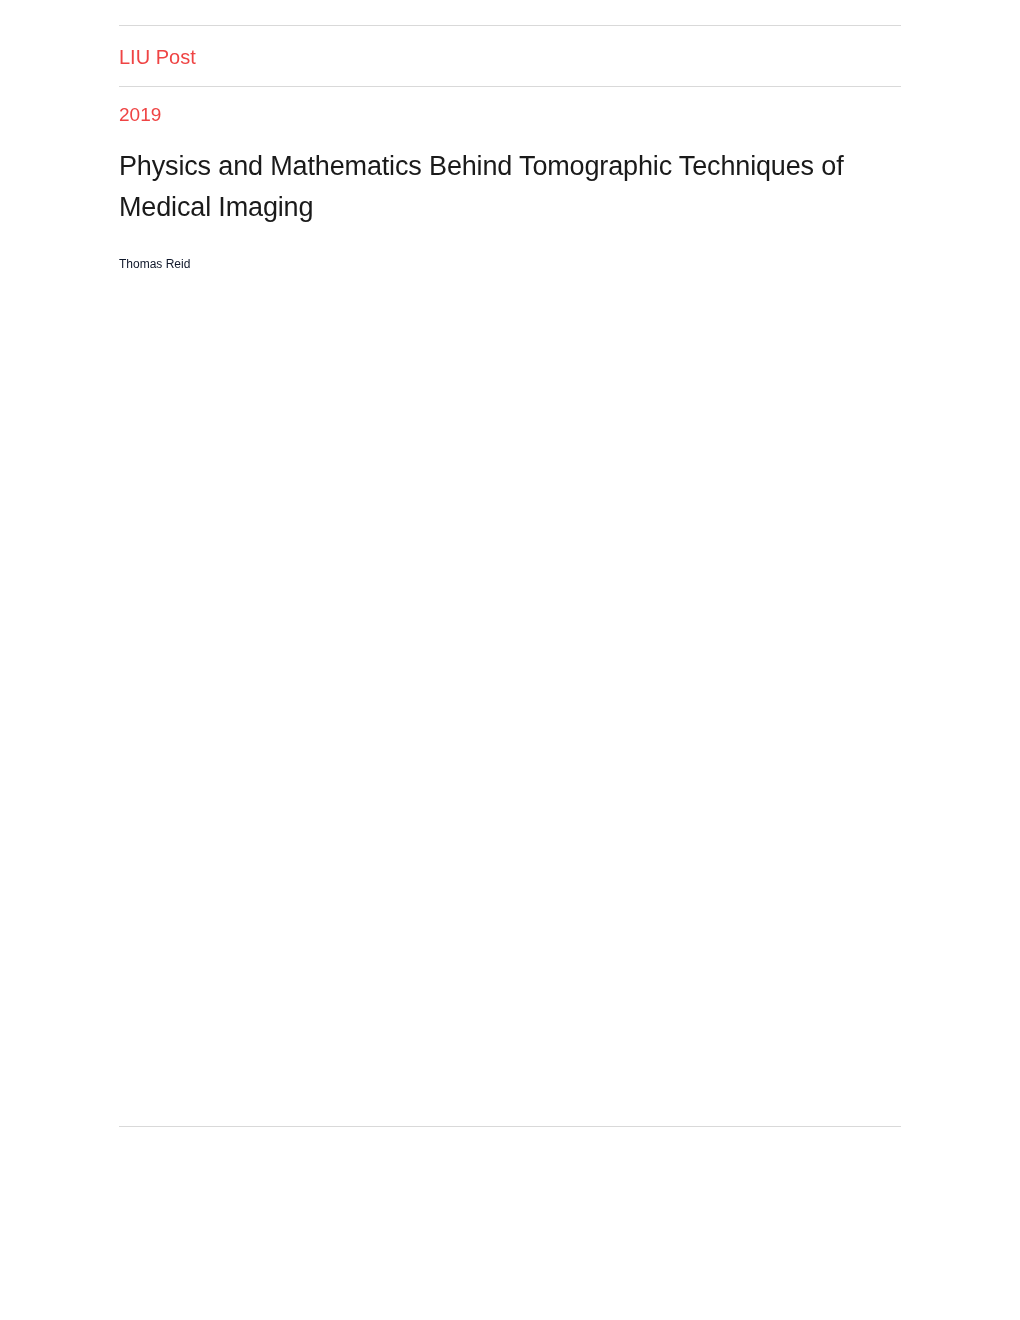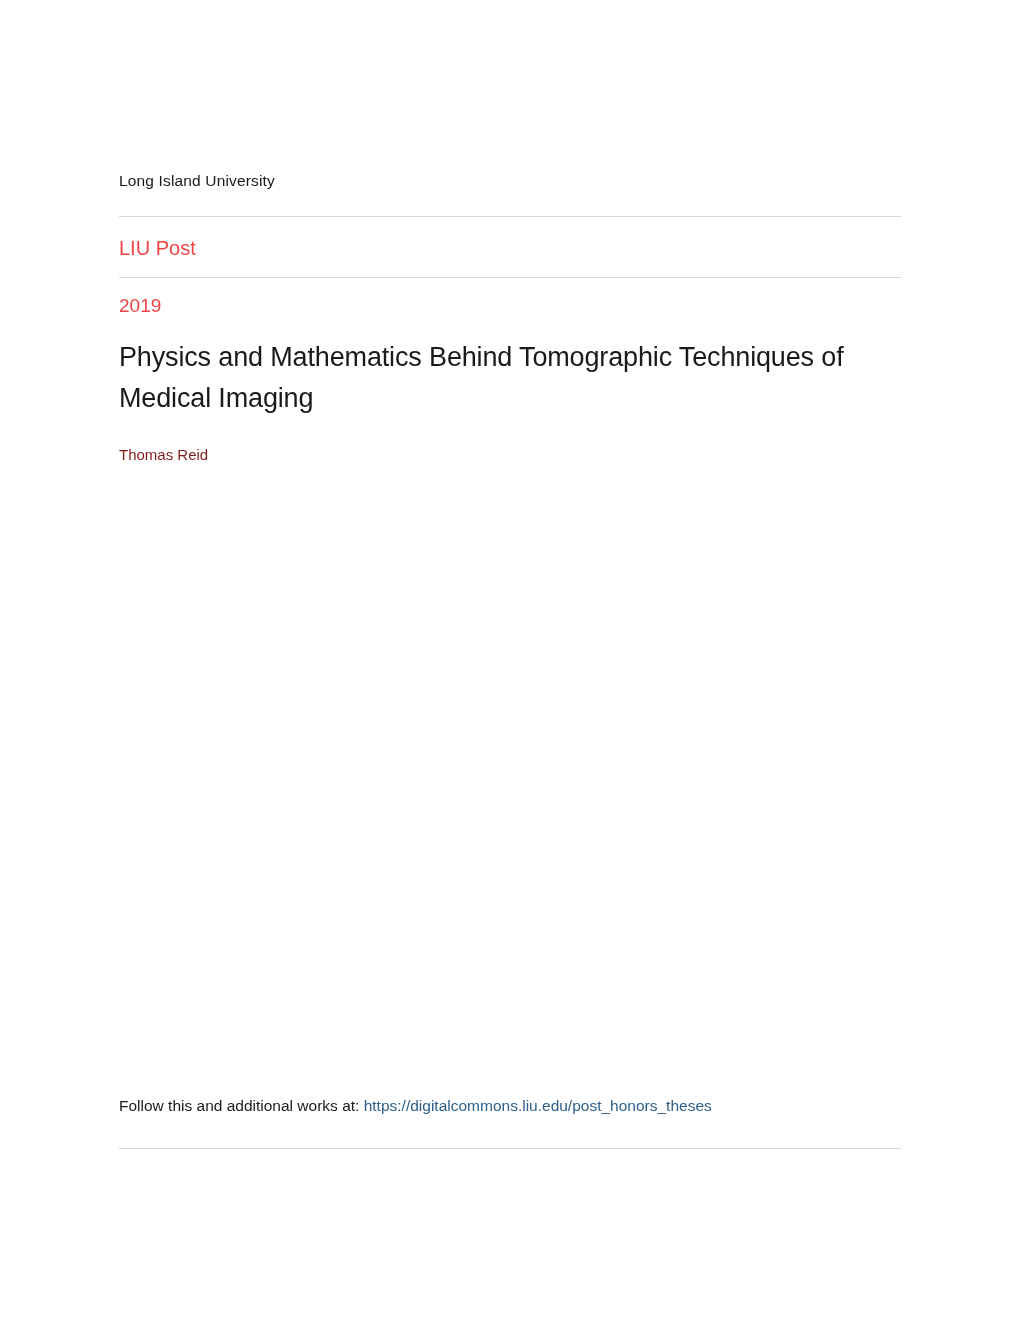--- a/index.html
+++ b/index.html
@@ -79,23 +79,23 @@
     margin-top: 21px;
     font-size: 27px;
     line-height: 41px;
     color: #1a1a1a;
     font-weight: 400;
     max-width: 760px;
     letter-spacing: -0.15px;
   }
   .author {
     margin-top: 25px;
-    font-size: 15px;
+    font-size: 12px;
     line-height: 22px;
-    color: #7f1d1d;
+    color: #0f172a;
   }
   .footer {
     position: absolute;
     left: 119px;
     top: 1095px;
     width: 782px;
   }
   .follow-line {
     font-size: 15.5px;
     line-height: 22px;
@@ -109,40 +109,35 @@
     margin-top: 31px;
   }
 </style>
 </head>
 <body>
 
 <div class="page">
 
   <div class="content">
 
-    <div class="institution">Long Island University</div>
 
 
     <hr class="rule rule-top">
 
     <div class="series-row">
       <span class="campus-name">LIU Post</span>
     </div>
 
     <hr class="rule">
 
     <div class="year">2019</div>
 
     <h1 class="doc-title">Physics and Mathematics Behind Tomographic Techniques of Medical Imaging</h1>
 
     <div class="author">Thomas Reid</div>
 
   </div>
 
   <div class="footer">
-    <div class="follow-line">
-      <span>Follow this and additional works at:</span>
-      <a class="follow-link" href="#" title="https://digitalcommons.liu.edu/post_honors_theses">https://digitalcommons.liu.edu/post_honors_theses</a>
-    </div>
     <hr class="rule rule-bottom">
   </div>
 
 </div>
 
 </body></html>

